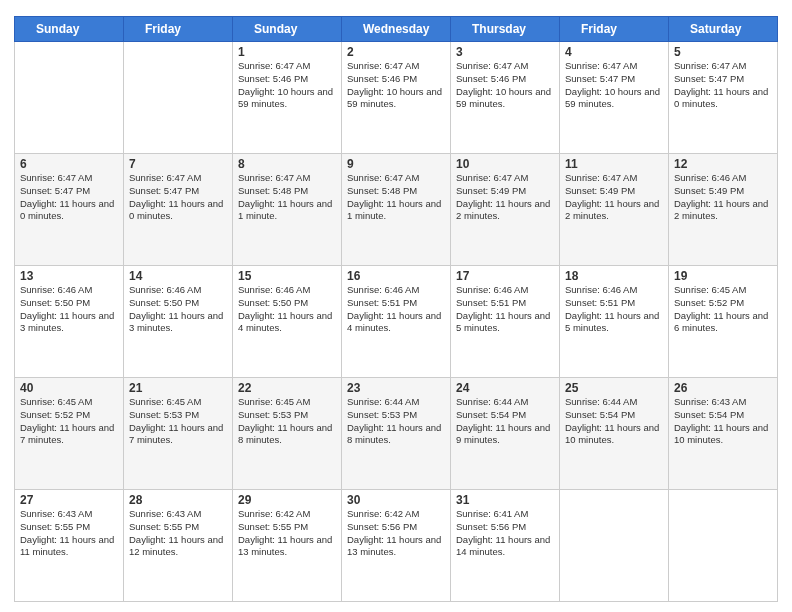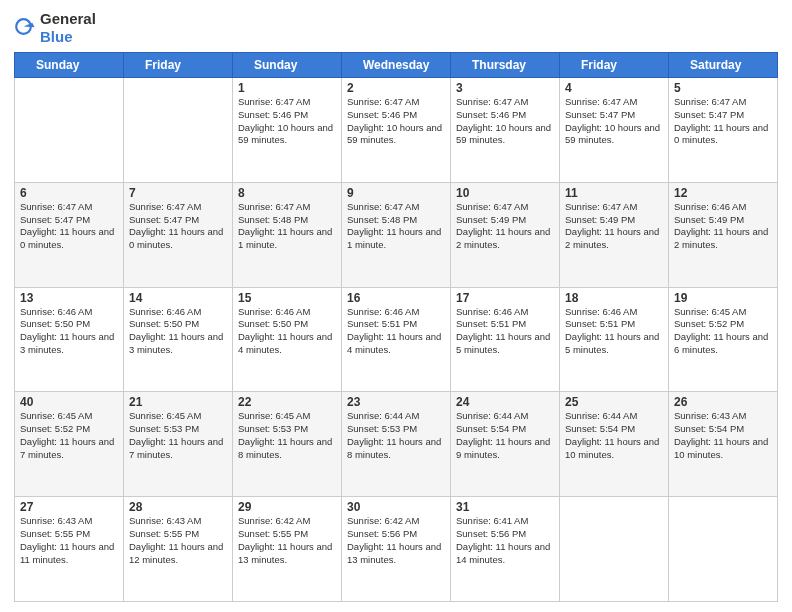--- a/index.html
+++ b/index.html
@@ -102,30 +102,20 @@
     }
     .calendar thead tr th {
       background-color: #3a7bd5 !important;
     }
   </style>
 </head>
 <body>
 
 <div class="page">
   <div class="header">
-    <div class="logo">
-      <svg class="logo-icon" viewBox="0 0 30 30" xmlns="http://www.w3.org/2000/svg">
-        <circle cx="13" cy="13" r="10" fill="none" stroke="#3a7bd5" stroke-width="3"></circle>
-        <path d="M13 13 L25 8 L28 14 Z" fill="#3a7bd5"></path>
-      </svg>
-      <div>
-        <span class="logo-text-general">General</span><br>
-        <span class="logo-text-blue">Blue</span>
-      </div>
-    </div>
   </div>
 
   <table class="calendar">
     <thead>
       <tr>
       <th>Sunday</th>
           <th>Friday</th>
           <th>Sunday</th>
           <th>Wednesday</th>
           <th>Thursday</th>

